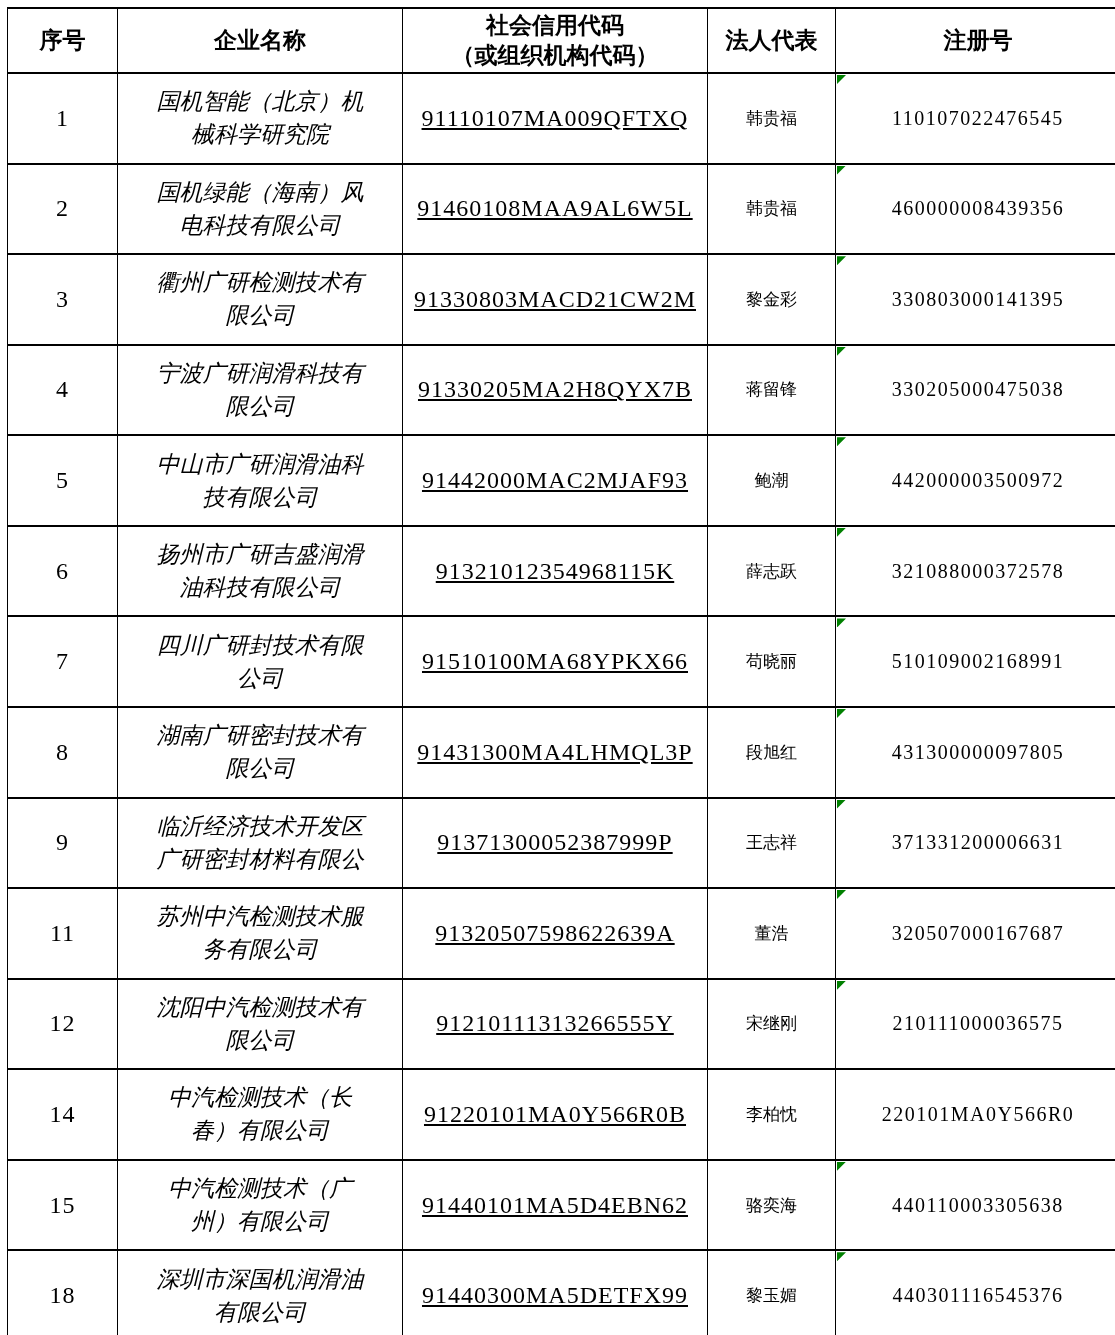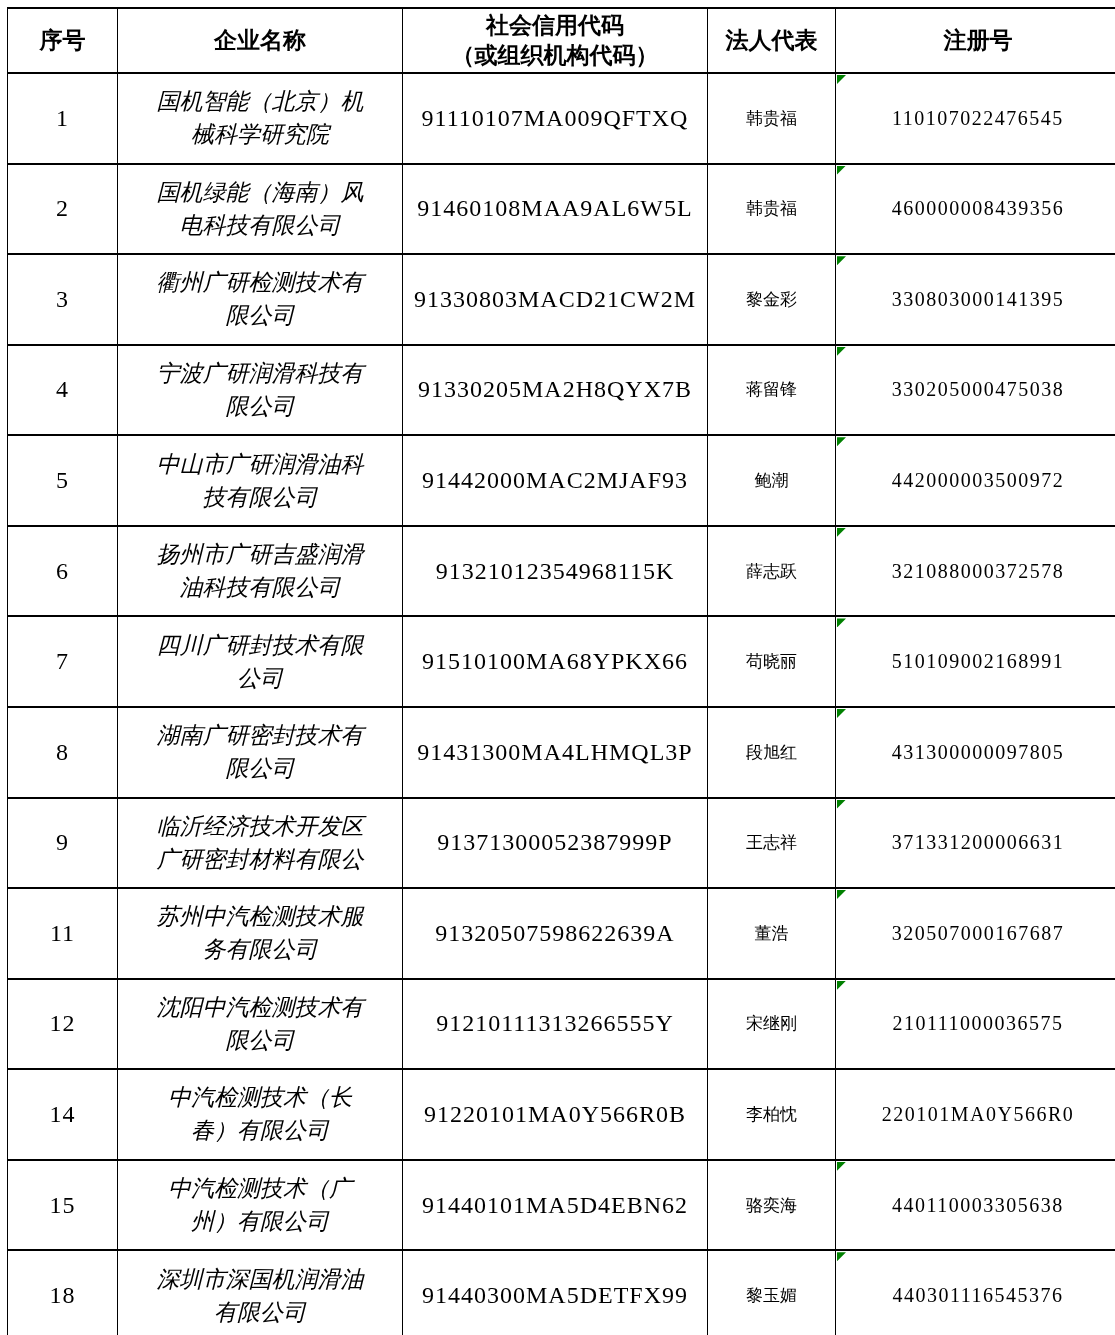--- a/index.html
+++ b/index.html
@@ -43,20 +43,21 @@
   }
   td.c-name {
     font-size: 23px;
     line-height: 33px;
     white-space: pre-line;
     font-style: italic;
   }
   td.c-code {
     font-size: 24px;
     letter-spacing: 1px;
+    text-decoration: underline;
   }
   td.c-rep {
     font-size: 17px;
   }
   td.c-reg {
     position: relative;
     font-size: 20px;
     letter-spacing: 1.5px;
   }
   .flag {

